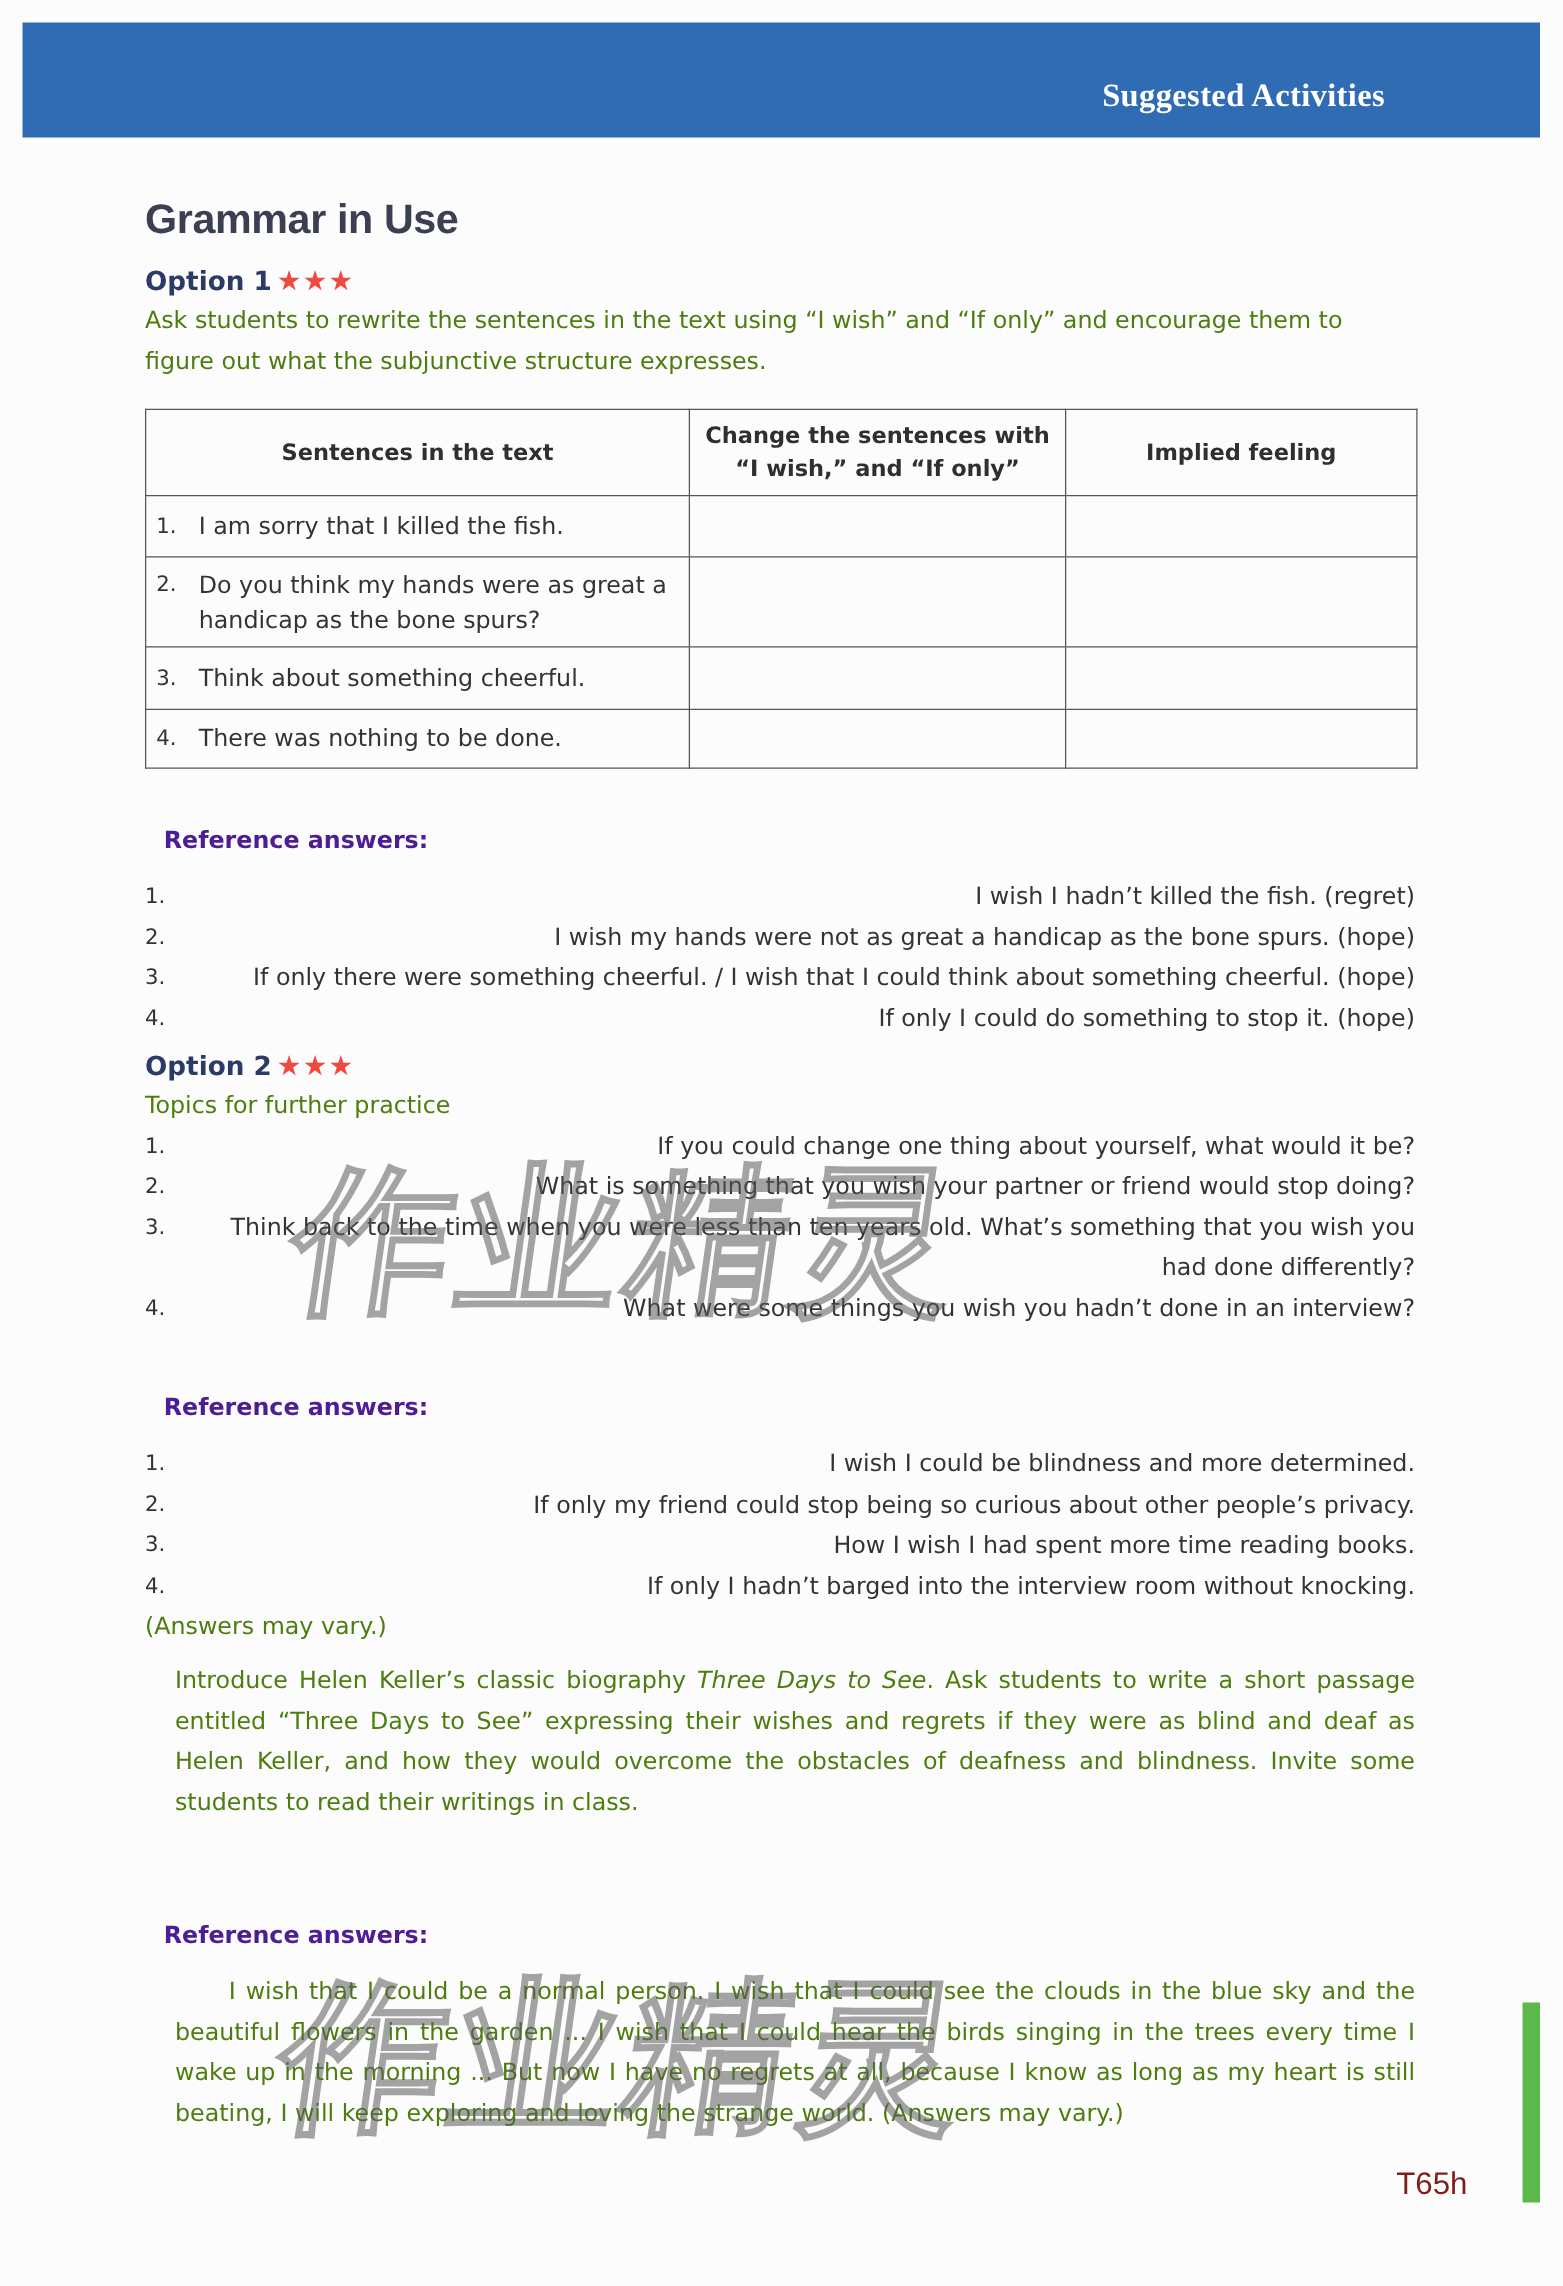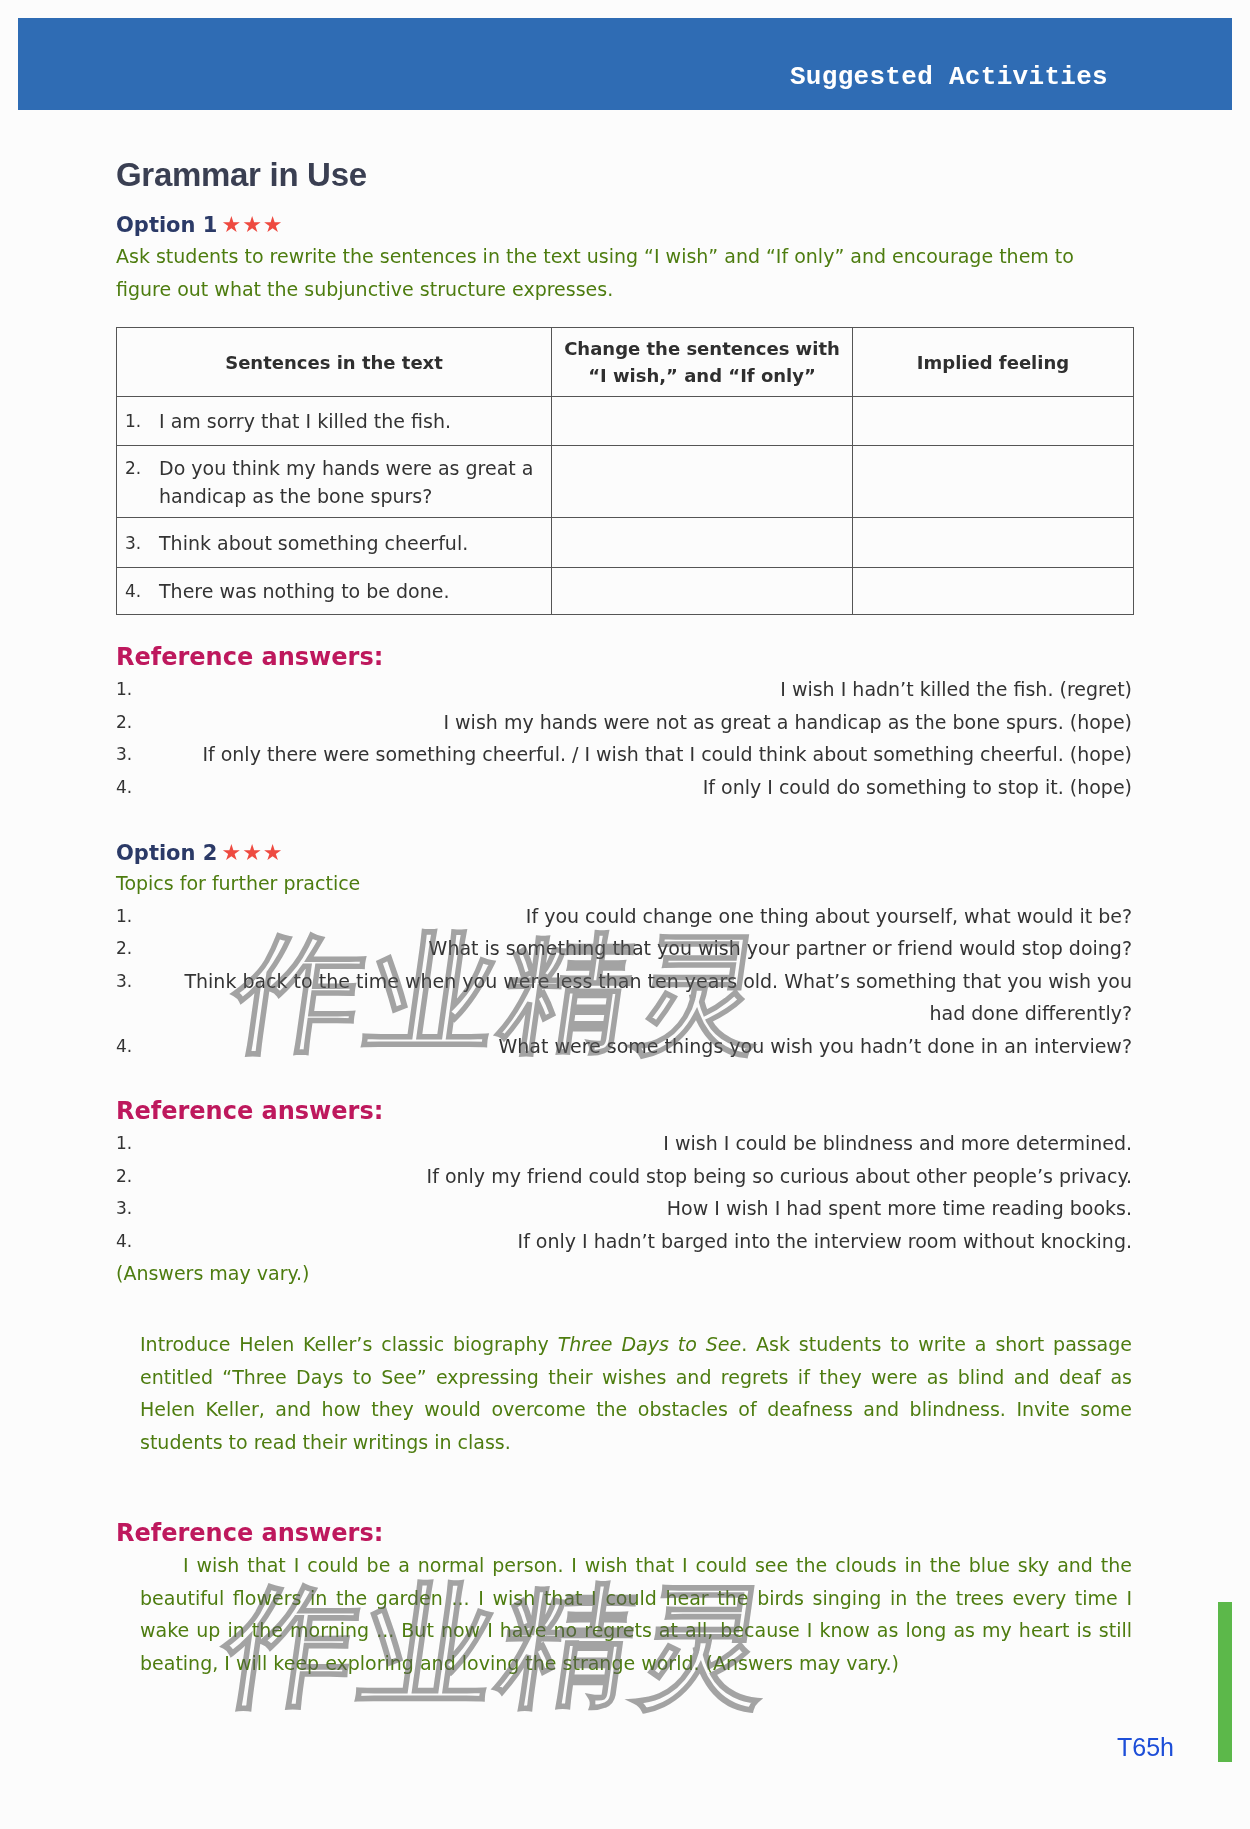--- a/index.html
+++ b/index.html
@@ -9,42 +9,42 @@
     font-family: "DejaVu Sans", sans-serif;
     color: #2f2f2f;
   }
   .page-bg { position: absolute; left: 0; top: 0; width: 1250px; height: 1829px; background: #fcfcfc; }
   .header-bar {
     position: absolute; left: 18px; top: 18px; width: 1214px; height: 92px;
     background: #2f6cb4;
   }
   .header-title {
     position: absolute; right: 142px; top: 62px; margin: 0;
-    font-family: Liberation Mono, monospace; font-weight: bold;
+    font-family: Liberation Serif, serif; font-weight: bold;
     font-size: 26px; color: #ffffff; letter-spacing: 0.3px; line-height: 30px;
   }
   .abs { position: absolute; }
   .section-title {
     left: 116px; top: 155px; margin: 0;
     font-family: "Liberation Sans", sans-serif; font-weight: bold;
     font-size: 33px; color: #3a3f52; line-height: 40px; letter-spacing: -0.3px;
   }
   .opt-heading {
     margin: 0; font-family: "DejaVu Sans", sans-serif; font-weight: bold;
     font-size: 21px; line-height: 28px; color: #2b3a67;
   }
   .opt-heading .stars { color: #ee4a40; font-size: 22px; letter-spacing: 1px; margin-left: 4px; }
   .txt {
     font-family: "DejaVu Sans", sans-serif; font-size: 19px; line-height: 32.5px;
     color: #4d7c0f; margin: 0;
   }
   .justify { text-align: justify; margin-left: 24px; }
   .ref-label {
-    margin: 0; font-family: "DejaVu Sans", sans-serif; font-weight: bold;
-    font-size: 24px; line-height: 28px; color: #be185d;
+    margin: 15px; font-family: "DejaVu Sans", sans-serif; font-weight: bold;
+    font-size: 19px; line-height: 28px; color: #4c1d95;
   }
   .list { margin: 0; padding: 0; list-style: none; }
   .list li { display: flex; font-family: "DejaVu Sans", sans-serif; font-size: 19px; line-height: 32.5px; color: #333; }
   .list li .num { width: 40px; flex: 0 0 40px; font-size: 17px; }
   .list li .body { flex: 1; text-align: right; }
 
   table.grid {
     position: absolute; left: 116px; top: 327px; width: 1017px;
     border-collapse: collapse; table-layout: fixed;
   }
@@ -59,21 +59,21 @@
   .r1 { height: 49px; } .r2 { height: 72px; } .r3 { height: 50px; } .r4 { height: 47px; }
 
   .watermark {
     position: absolute; font-family: "DejaVu Sans", sans-serif; font-weight: bold;
     color: transparent; -webkit-text-stroke: 1.5px rgba(90,90,90,0.55);
     letter-spacing: 6px; pointer-events: none; transform: skewX(-8deg);
   }
   .green-tab { position: absolute; left: 1218px; top: 1602px; width: 14px; height: 160px; background: #5cb84a; }
   .page-num {
     position: absolute; left: 1117px; top: 1732px; margin: 0;
-    font-family: "Liberation Sans", sans-serif; font-size: 25px; color: #1d4ed8; line-height: 30px;
+    font-family: "Liberation Sans", sans-serif; font-size: 25px; color: #7f1d1d; line-height: 30px;
   }
 </style>
 </head>
 <body>
 
 <div class="page-bg"></div>
 
 <div class="header-bar"></div>
 <h1 class="header-title">Suggested Activities</h1>
 

